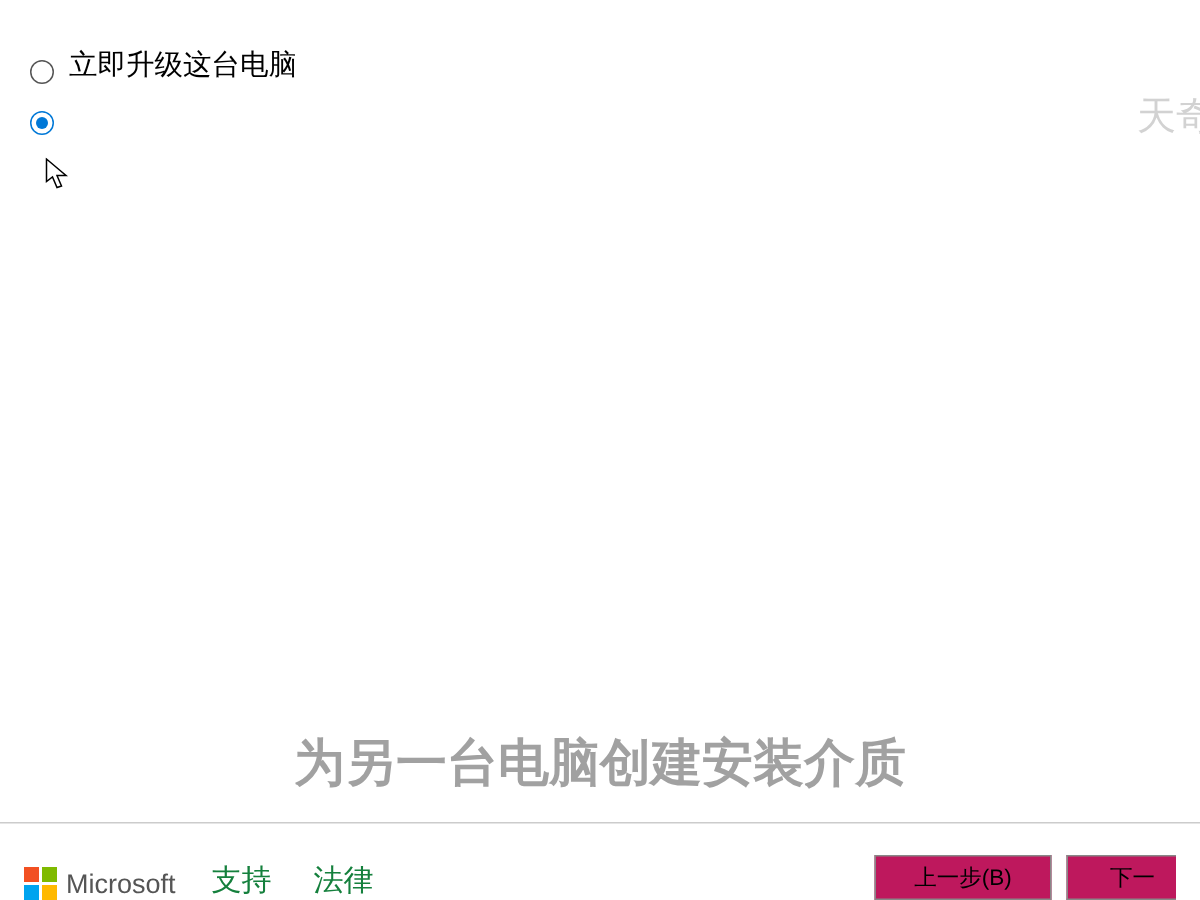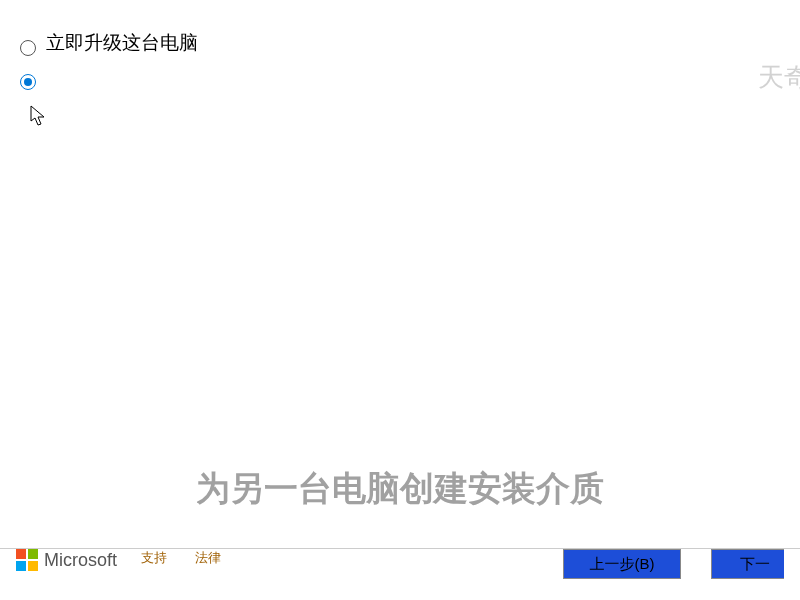--- a/index.html
+++ b/index.html
@@ -58,38 +58,38 @@
     .watermark-tr {
       position: absolute;
       top: 60px;
       right: -10px;
       color: rgba(180,180,180,0.6);
       font-size: 26px;
       text-shadow: 0 0 3px rgba(255,255,255,0.5);
     }
     .subtitle {
       position: absolute;
-      bottom: 88px;
+      bottom: 68px;
       left: 50%;
       transform: translateX(-50%);
       color: rgba(130,130,130,0.75);
       font-size: 34px;
       font-weight: 600;
       text-shadow: 1px 1px 2px rgba(255,255,255,0.8), -1px -1px 2px rgba(255,255,255,0.8);
       white-space: nowrap;
     }
     .footer {
       position: absolute;
       bottom: 0;
       left: 0;
       right: 0;
       height: 52px;
       border-top: 1px solid #ccc;
       display: flex;
-      align-items: flex-start;
+      align-items: flex-end;
       padding: 0 16px;
       background: #fff;
     }
     .ms-logo {
       display: flex;
       align-items: center;
       margin-right: 24px;
     }
     .ms-squares {
       width: 22px;
@@ -104,40 +104,39 @@
     .sq1 { background: #f25022; }
     .sq2 { background: #7fba00; }
     .sq3 { background: #00a4ef; }
     .sq4 { background: #ffb900; }
     .ms-text {
       font-size: 18px;
       color: #555;
       font-family: "Segoe UI", Arial, sans-serif;
     }
     .footer-link {
-      font-size: 13px;
-      color: #a16207;
+      font-size: 20px;
+      color: #15803d;
       margin-right: 28px;
       cursor: pointer;
     }
     .footer-buttons {
       margin-left: auto;
       display: flex;
       gap: 10px;
     }
     .btn {
       min-width: 118px;
       height: 30px;
       border: 1px solid #888;
-      background: #1d4ed8;
+      background: #be185d;
       font-size: 15px;
       font-family: inherit;
       cursor: pointer;
       padding: 0 14px;
-      margin-left: 20px;
     }
     .btn-next {
       min-width: 50px;
       border-right: none;
       padding-left: 28px;
     }
   </style>
 </head>
 <body>
 

